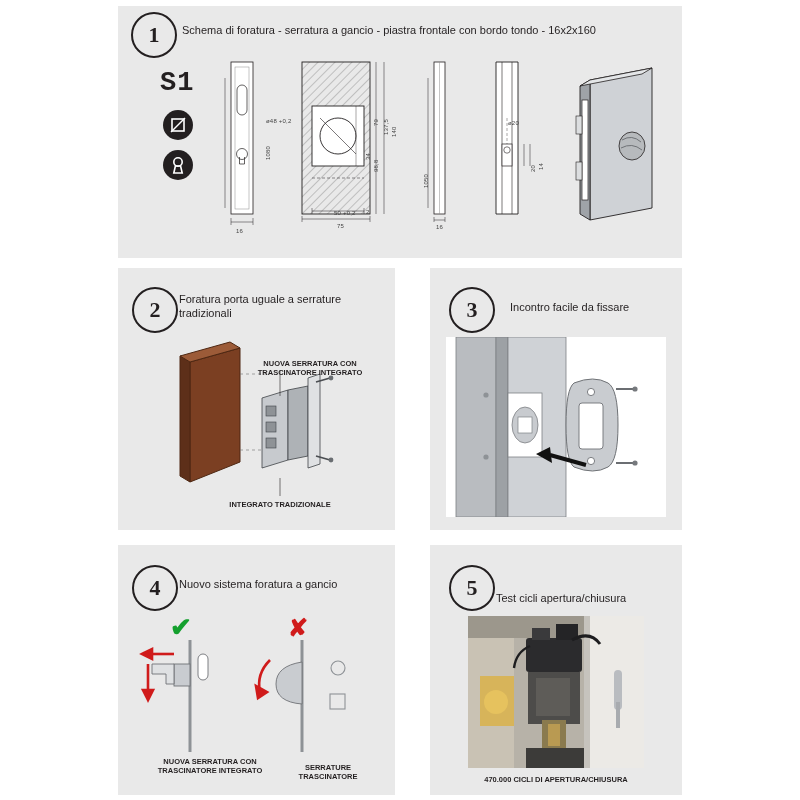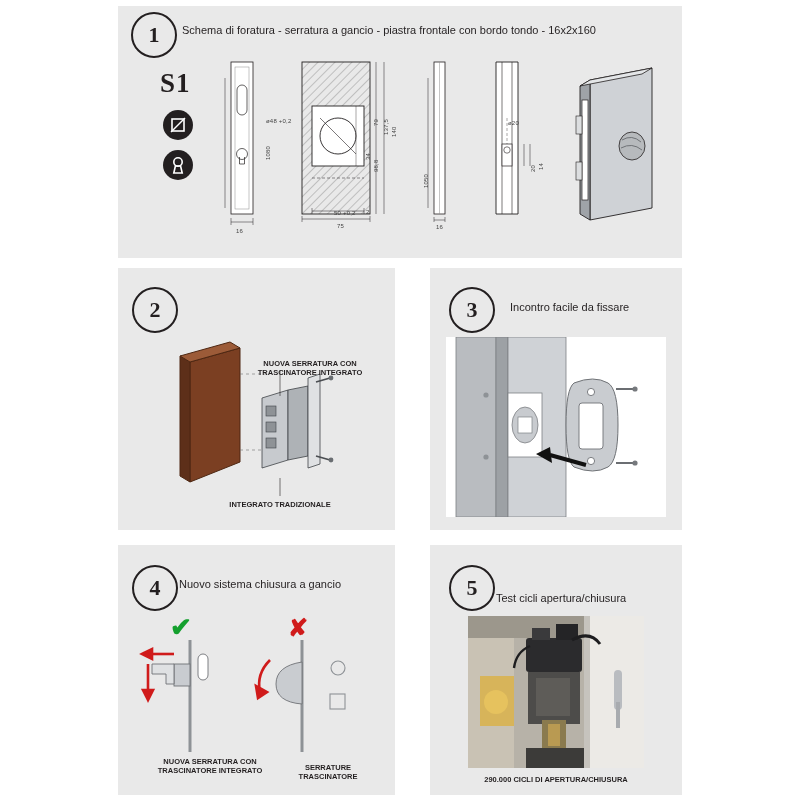--- a/index.html
+++ b/index.html
@@ -37,21 +37,21 @@
     color:#231f20;
     font-weight:normal;
   }
 
   
   .wb{position:absolute;background:#ffffff;}
   .lbl{position:absolute;font-size:6px;color:#444;letter-spacing:.2px;}
   .cap{position:absolute;font-size:7.5px;font-weight:bold;text-align:center;line-height:9px;color:#231f20;}
 
   
-  #s1-text{position:absolute;left:160px;top:68px;font-size:27px;font-weight:bold;font-family:Liberation Serif, serif;color:#231f20;letter-spacing:1px;}
+  #s1-text{position:absolute;left:160px;top:68px;font-size:27px;font-weight:bold;font-family:Liberation Mono, monospace;color:#231f20;letter-spacing:1px;}
   .badge{position:absolute;width:30px;height:30px;border-radius:50%;background:#231f20;}
   .badge svg{position:absolute;left:0;top:0;}
 
   
   .photo{position:absolute;left:468px;top:616px;width:176px;height:152px;overflow:hidden;background:#8e8b84;}
   .cap-photo{position:absolute;left:430px;top:775px;width:252px;text-align:center;font-size:7.5px;font-weight:bold;color:#231f20;}
 
   
   .tick{position:absolute;font-size:26px;font-weight:bold;color:#14a02e;line-height:1;}
   .cross{position:absolute;font-size:24px;font-weight:bold;color:#d01b1b;line-height:1;}
@@ -159,20 +159,21 @@
     <rect x="22" y="42" width="6" height="100" fill="#ffffff" stroke="#231f20" stroke-width="0.7"></rect>
     <rect x="16" y="58" width="6" height="18" fill="#dcdee0" stroke="#231f20" stroke-width="0.6"></rect>
     <rect x="16" y="104" width="6" height="18" fill="#dcdee0" stroke="#231f20" stroke-width="0.6"></rect>
     <ellipse cx="72" cy="88" rx="13" ry="14" fill="#b7babd" stroke="#231f20" stroke-width="0.8"></ellipse>
     <path d="M62 82 Q72 76 81 84" fill="none" stroke="#6f7276" stroke-width="1"></path>
     <path d="M61 90 Q72 84 82 92" fill="none" stroke="#6f7276" stroke-width="1"></path>
   </svg>
 
   <div class="panel" id="panel-2"></div>
   <div class="num-circle" style="left:132px;top:287px;">2</div>
+  <div class="head-title" style="left:179px;top:292px;width:190px;">Foratura porta uguale a serrature tradizionali</div>
 
   <svg style="position:absolute;left:130px;top:330px;" width="255" height="190">
 
     <polygon points="60,32 110,18 110,132 60,152" fill="#7b3f22" stroke="#4e2712" stroke-width="1"></polygon>
     <polygon points="60,32 60,152 50,146 50,26" fill="#5d2f19" stroke="#4e2712" stroke-width="1"></polygon>
     <polygon points="50,26 60,32 110,18 100,12" fill="#9c5b38" stroke="#4e2712" stroke-width="1"></polygon>
 
     <line x1="110" y1="44" x2="140" y2="44" stroke="#6f6f6f" stroke-width="0.6" stroke-dasharray="3 3"></line>
     <line x1="110" y1="120" x2="140" y2="120" stroke="#6f6f6f" stroke-width="0.6" stroke-dasharray="3 3"></line>
 
@@ -225,21 +226,21 @@
     <circle cx="189" cy="126" r="2.6" fill="#76797d"></circle>
 
     <g>
       <line x1="140" y1="128" x2="104" y2="118" stroke="#111111" stroke-width="4"></line>
       <polygon points="104,110 90,117 106,126" fill="#111111"></polygon>
     </g>
   </svg>
 
   <div class="panel" id="panel-4"></div>
   <div class="num-circle" style="left:132px;top:565px;">4</div>
-  <div class="head-title" style="left:179px;top:577px;width:200px;">Nuovo sistema chiusura a gancio</div>
+  <div class="head-title" style="left:179px;top:577px;width:200px;">Nuovo sistema foratura a gancio</div>
 
   <div class="tick" style="left:170px;top:614px;">✔</div>
   <div class="cross" style="left:288px;top:616px;">✘</div>
 
   <svg style="position:absolute;left:130px;top:640px;" width="255" height="115">
 
     <line x1="60" y1="0" x2="60" y2="112" stroke="#8e9296" stroke-width="3"></line>
     <rect x="44" y="24" width="16" height="22" fill="#c9ccd0" stroke="#6f7276" stroke-width="0.9"></rect>
     <path d="M44 24 L22 24 L22 34 L36 34 L36 44 L44 44 Z" fill="#dfe1e3" stroke="#6f7276" stroke-width="0.9"></path>
     <rect x="68" y="14" width="10" height="26" rx="5" fill="#ffffff" stroke="#6f7276" stroke-width="0.9"></rect>
@@ -289,15 +290,15 @@
       <rect x="68" y="62" width="34" height="38" fill="#5e5c58"></rect>
       <rect x="74" y="104" width="24" height="28" fill="#8a7a4e"></rect>
       <rect x="80" y="108" width="12" height="22" fill="#b99a52"></rect>
       <rect x="58" y="132" width="58" height="20" fill="#3c3b39"></rect>
 
       <path d="M104 24 q18 -10 28 4" stroke="#1d1d1f" stroke-width="3" fill="none"></path>
       <path d="M62 30 q-14 6 -16 22" stroke="#1d1d1f" stroke-width="2.4" fill="none"></path>
     </svg>
   </div>
 
-  <div class="cap-photo">290.000 CICLI DI APERTURA/CHIUSURA</div>
+  <div class="cap-photo">470.000 CICLI DI APERTURA/CHIUSURA</div>
 
 </div>
 
 </body></html>

